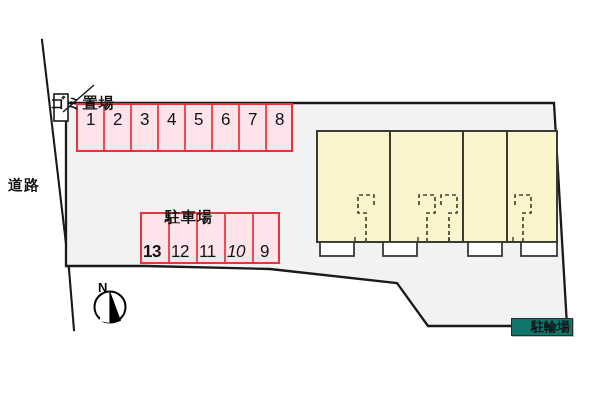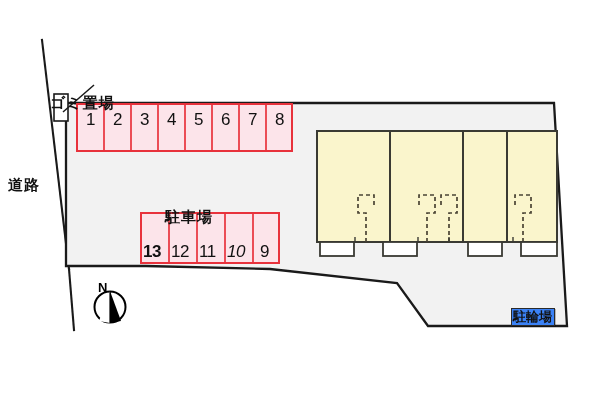--- a/index.html
+++ b/index.html
@@ -53,23 +53,24 @@
     letter-spacing: 0px;
     color: #111111;
   }
   .compass-n {
     font-size: 13px;
     font-weight: 700;
     color: #000000;
   }
   .boxed {
     border: 1.5px solid #2a2a2a;
-    background: #3b82f6;
-    padding: 1px 2px 2px 1px;
+    background: #0f766e;
+    padding: 1px 2px 2px 19px;
     box-shadow: 1px 1px 0 rgba(0,0,0,0.25);
+    margin-top: 10px;
   }
 </style>
 </head>
 <body>
 
 <div id="siteplan">
 
   <svg class="plan" viewBox="0 0 600 400">
 
     <g>

